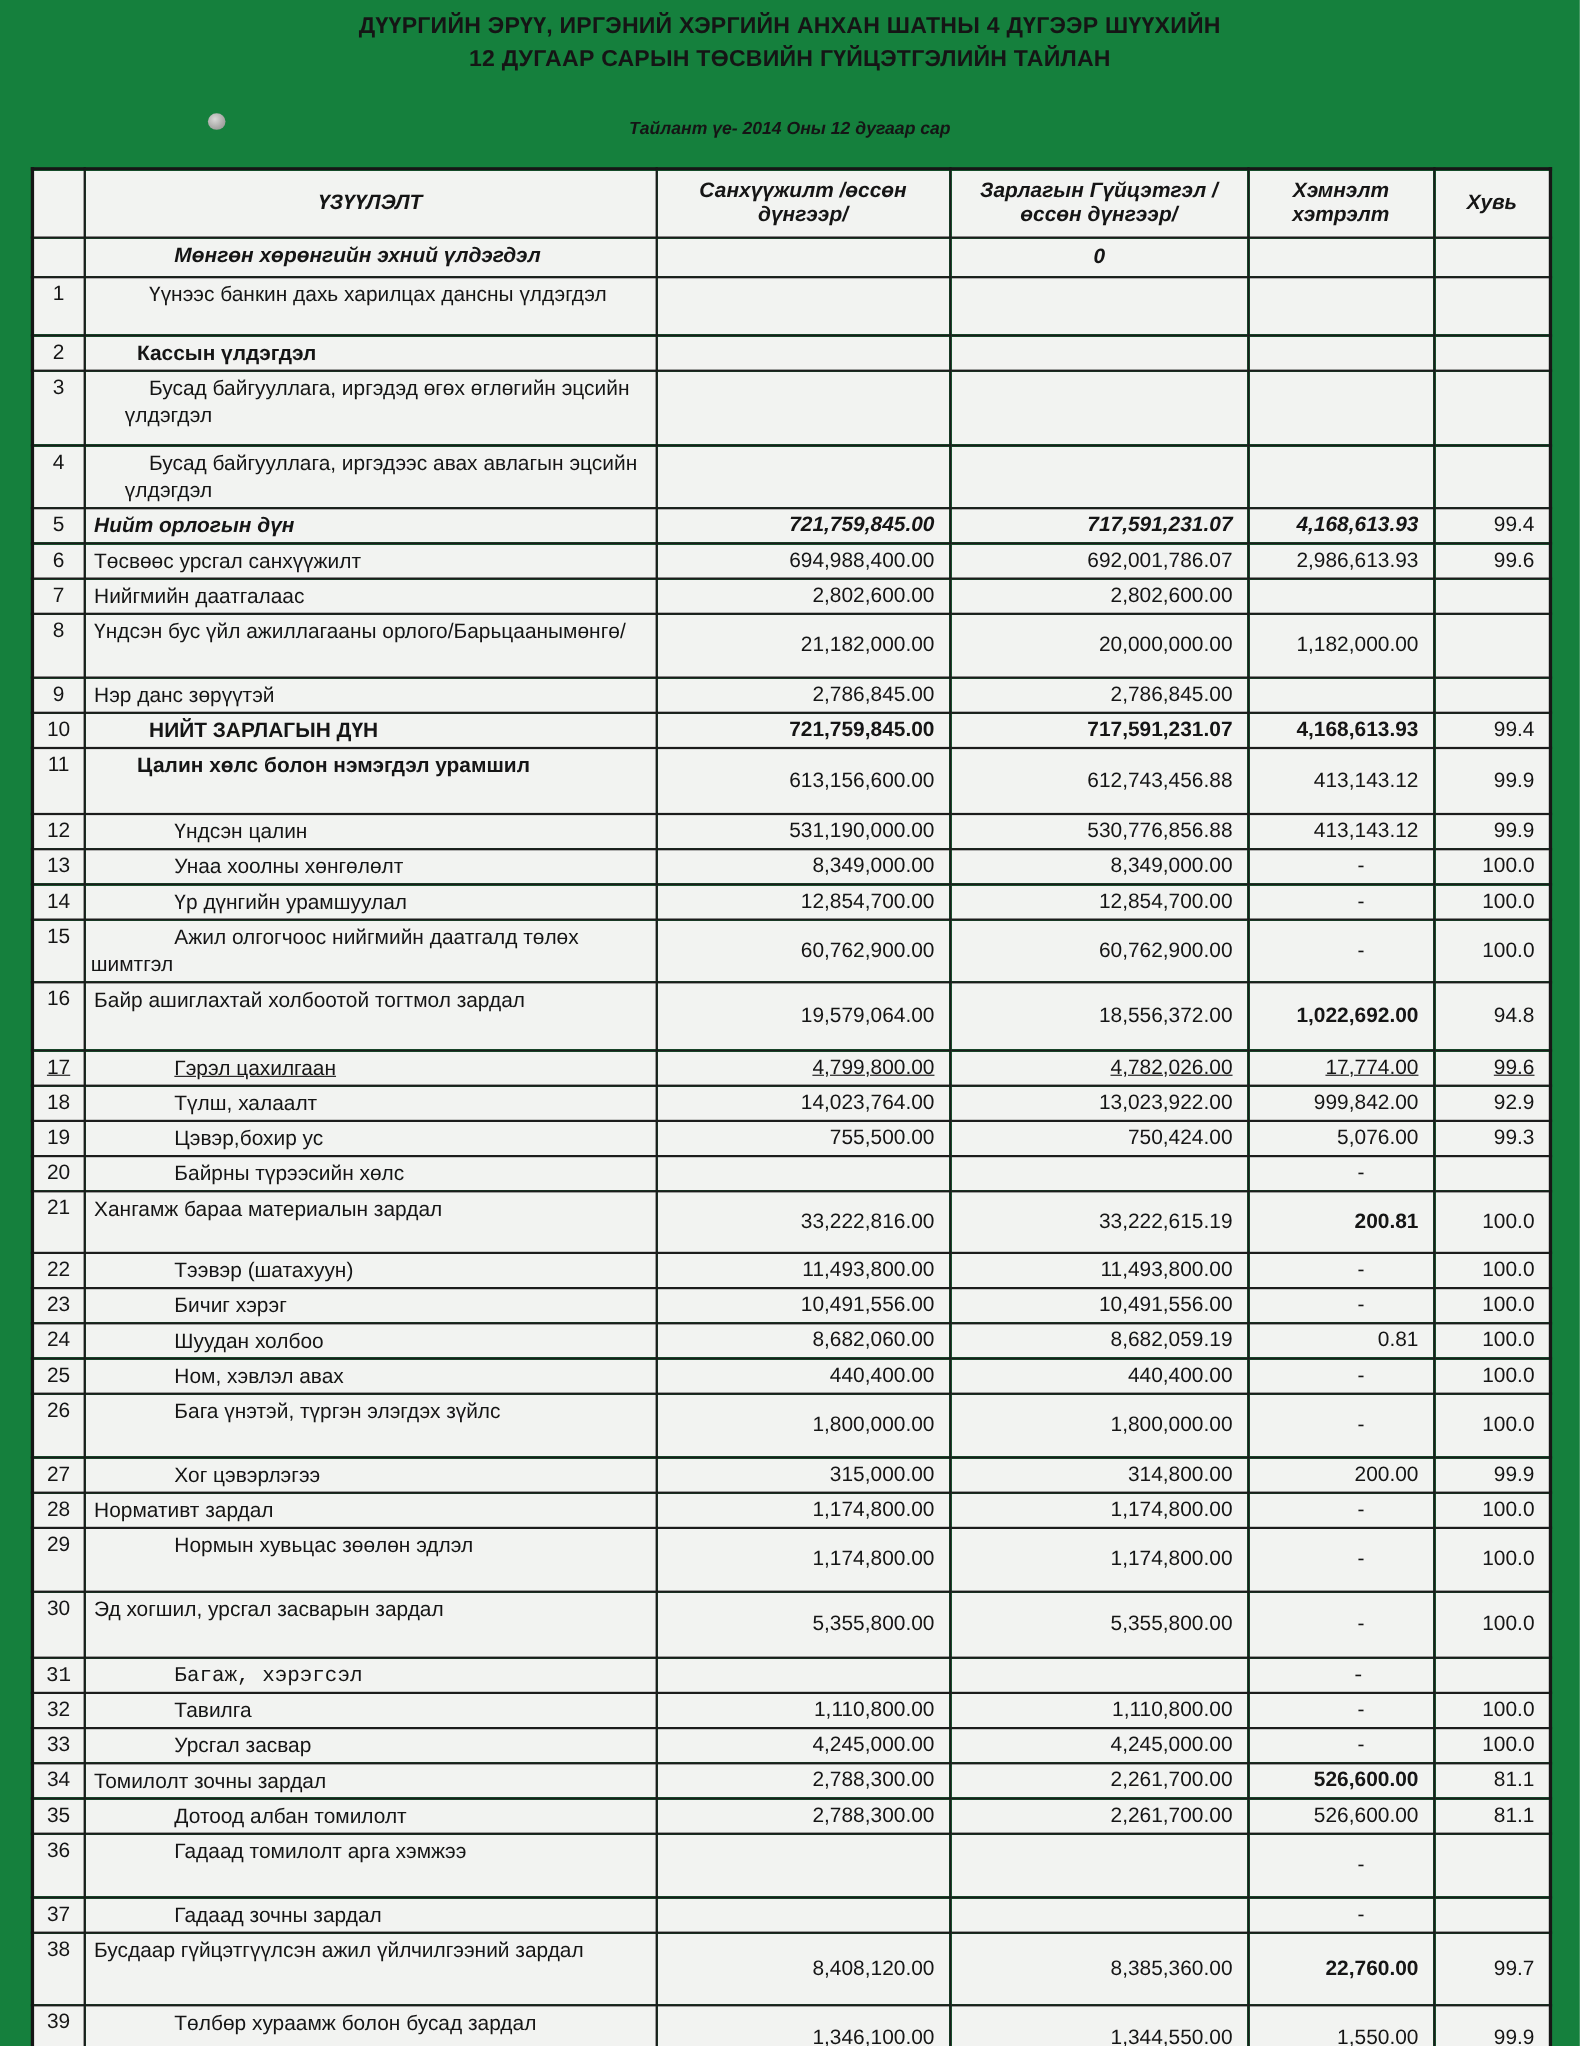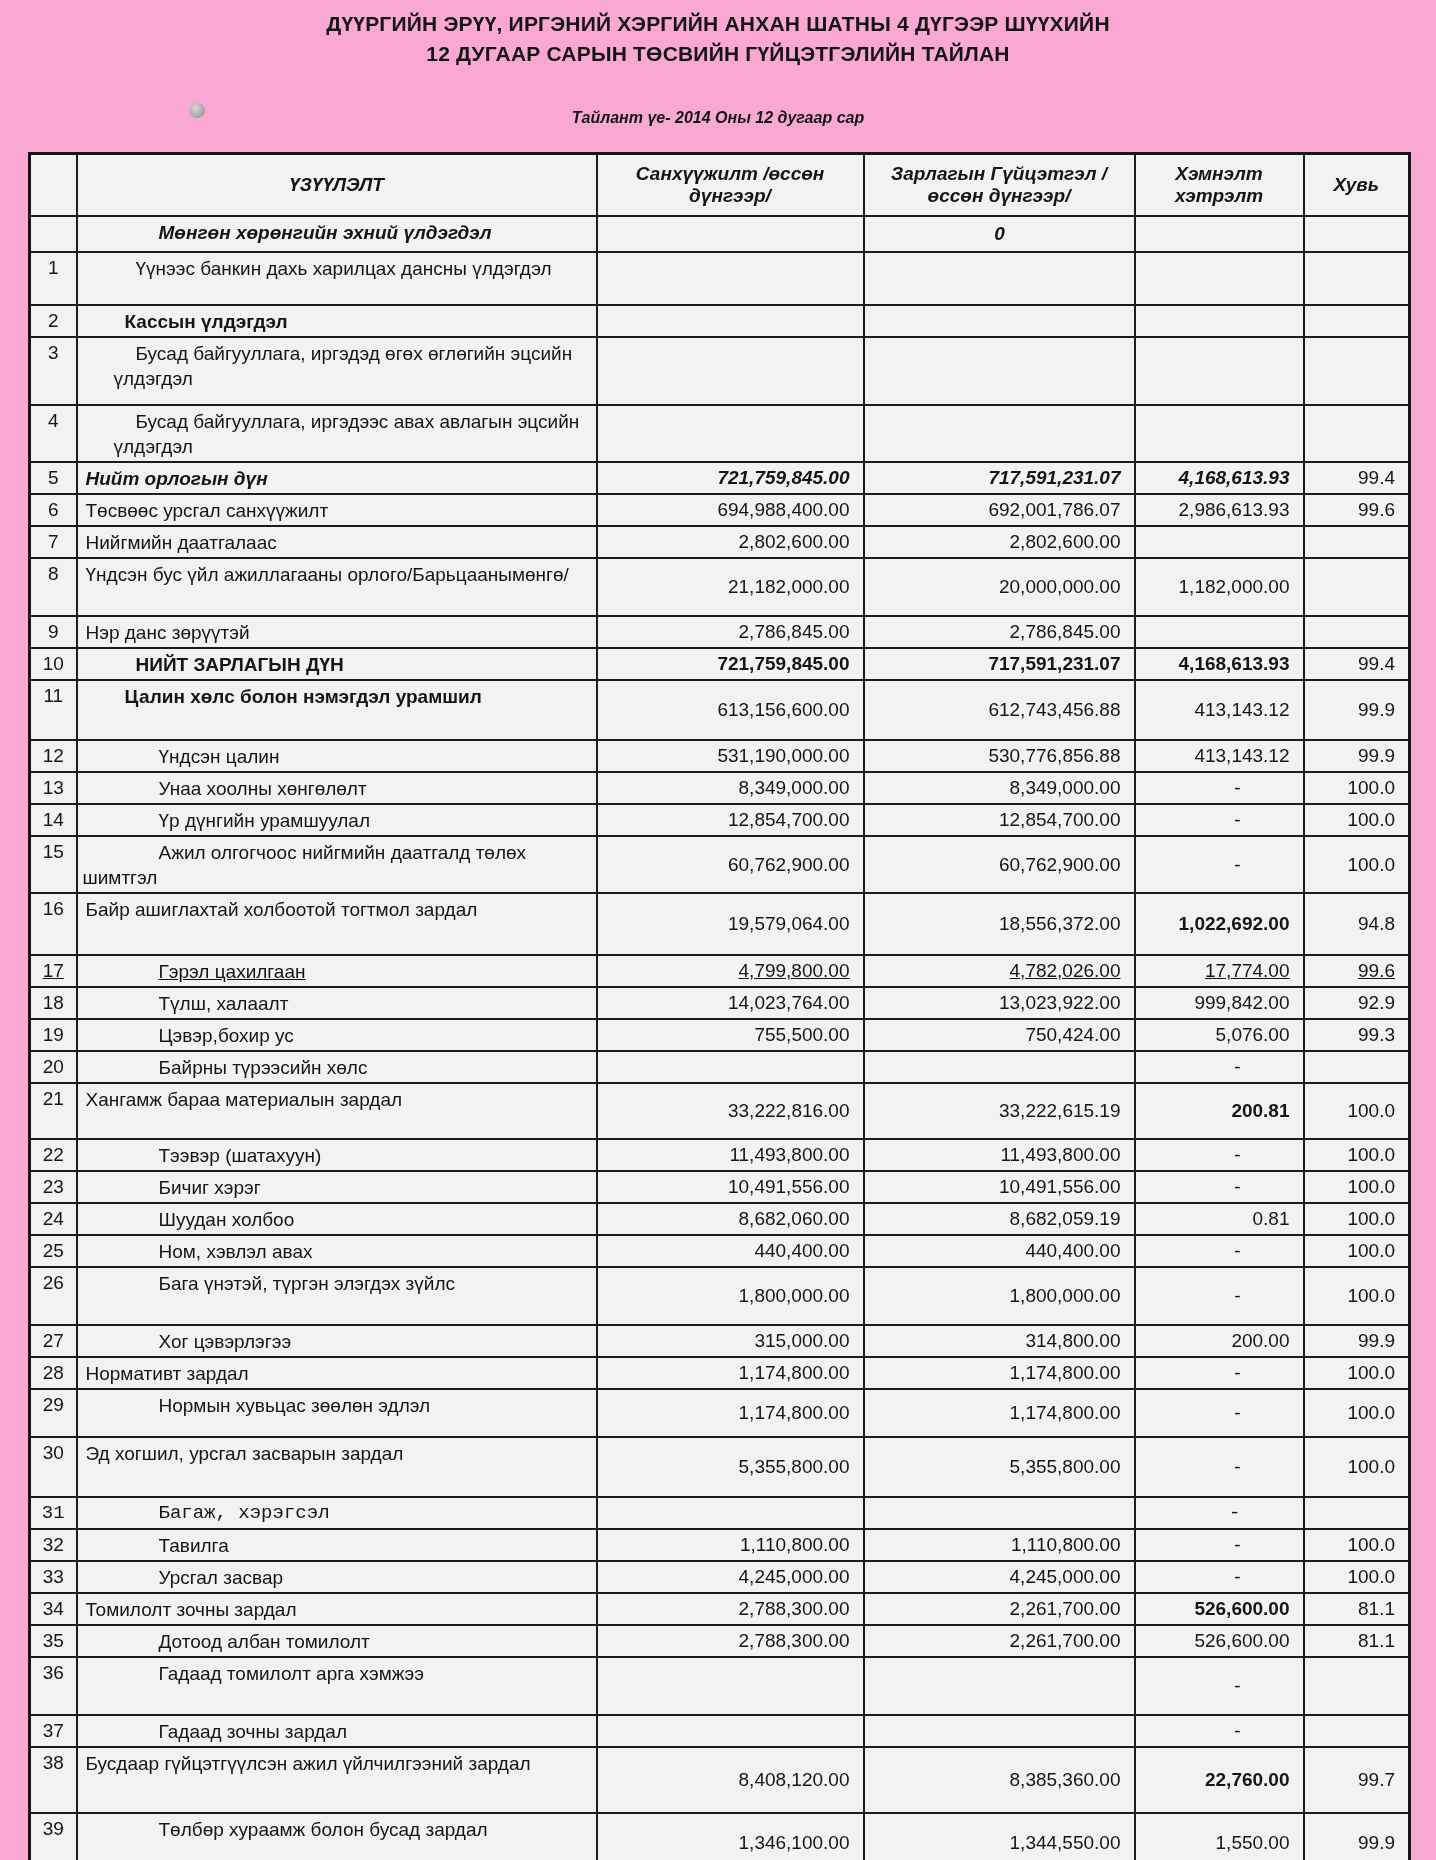--- a/index.html
+++ b/index.html
@@ -1,19 +1,19 @@
 <!DOCTYPE html>
 <html><head>
 <meta charset="utf-8">
 <style>
   html,body{margin:0;padding:0;}
   body{background:#e9e9e7;font-family:"Liberation Sans","DejaVu Sans",sans-serif;}
   .page{
     position:relative;width:1436px;height:1860px;margin:0 auto;
-    background:#f9a8d4;overflow:hidden;color:#151515;
+    background:#15803d;overflow:hidden;color:#151515;
   }
   .hole{
     position:absolute;left:189px;top:103px;width:16px;height:15px;border-radius:50%;
     background:radial-gradient(circle at 40% 35%, #d9d9d7 0%, #a8a8a6 60%, #8e8e8c 100%);
   }
   .title{
     text-align:center;font-weight:bold;font-size:21px;line-height:30px;
     letter-spacing:.2px;
   }
   .title.first{padding-top:9px;}
@@ -314,21 +314,21 @@
           <td class="pct">99.9</td>
         </tr>
         <tr style="height: 26px;">
           <td class="num">28</td>
           <td class="ind i0 sh">Нормативт зардал</td>
           <td class="val sh">1,174,800.00</td>
           <td class="val sh">1,174,800.00</td>
           <td class="val dash">-</td>
           <td class="pct">100.0</td>
         </tr>
-        <tr style="height: 48px;">
+        <tr style="height: 58px;">
           <td class="num">29</td>
           <td class="ind i3">Нормын хувьцас зөөлөн эдлэл</td>
           <td class="val">1,174,800.00</td>
           <td class="val">1,174,800.00</td>
           <td class="val dash">-</td>
           <td class="pct">100.0</td>
         </tr>
         <tr style="height: 60px;">
           <td class="num">30</td>
           <td class="ind i0 sh">Эд хогшил, урсгал засварын зардал</td>

